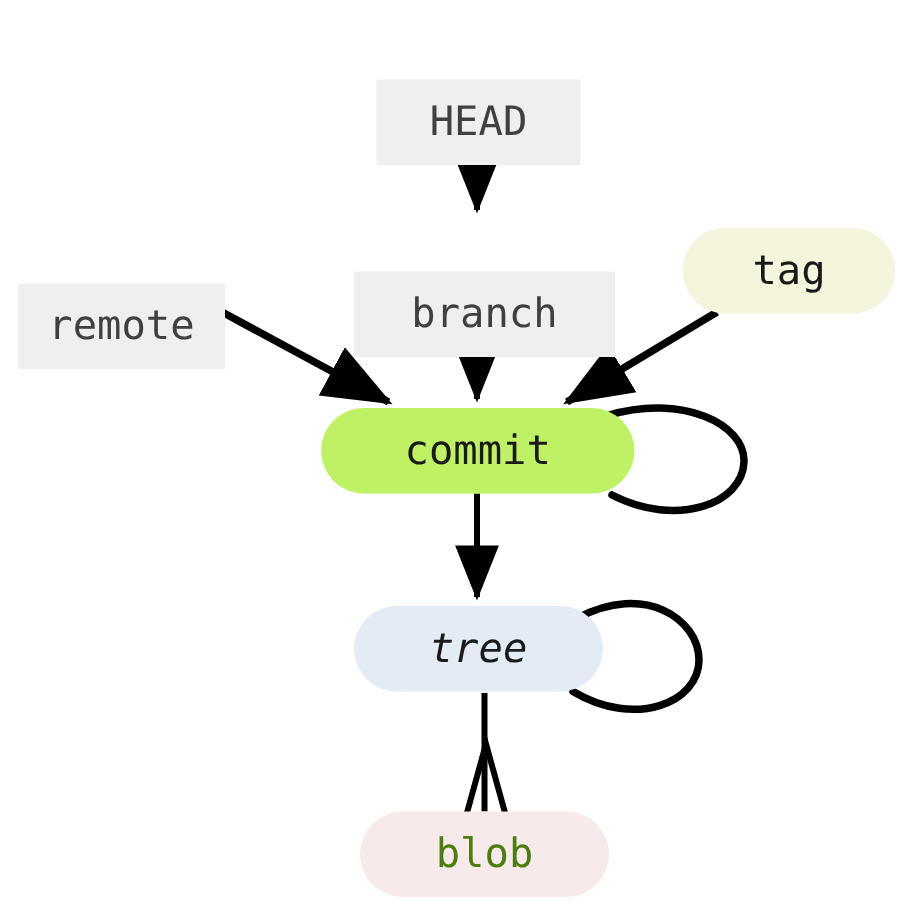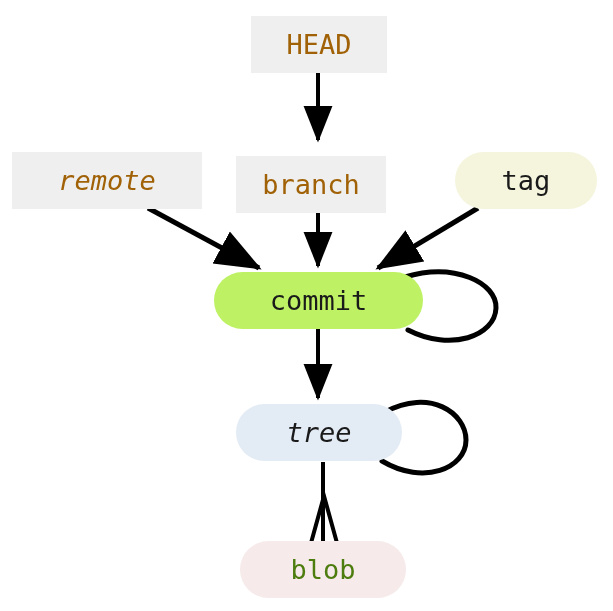--- a/index.html
+++ b/index.html
@@ -35,22 +35,23 @@
     box-sizing: border-box;
     font-family: "DejaVu Sans Mono", monospace;
     font-size: 27px;
     line-height: 1;
     letter-spacing: 0px;
     white-space: nowrap;
     user-select: none;
   }
   .node-ref {
     background: #efefef;
-    color: #a16207;
+    color: #404040;
     border-radius: 0px;
+    margin-top: 37px;
   }
   .node-tag {
     background: #f5f5dd;
     color: #1a1a1a;
   }
   .node-commit {
     background: #bef264;
     color: #1a1a1a;
   }
   .node-tree {
@@ -59,22 +60,22 @@
     font-style: italic;
   }
   .node-blob {
     background: #f6eaea;
     color: #4d7c0f;
   }
   .pill {
     border-radius: 30px;
   }
   #node-head   { left: 251px; top: 16px;  width: 136px; height: 57px; }
-  #node-remote { left: 12px;  top: 152px; width: 190px; height: 57px; font-style: italic; }
-  #node-branch { left: 236px; top: 156px; width: 150px; height: 57px; }
+  #node-remote { left: 12px;  top: 152px; width: 138px; height: 57px; }
+  #node-branch { left: 236px; top: 144px; width: 174px; height: 57px; }
   #node-tag    { left: 455px; top: 152px; width: 142px; height: 57px; }
   #node-commit { left: 214px; top: 272px; width: 209px; height: 57px; }
   #node-tree   { left: 236px; top: 404px; width: 166px; height: 57px; }
   #node-blob   { left: 240px; top: 541px; width: 166px; height: 57px; }
 </style>
 </head>
 <body>
 
 <div id="diagram-root">
 

